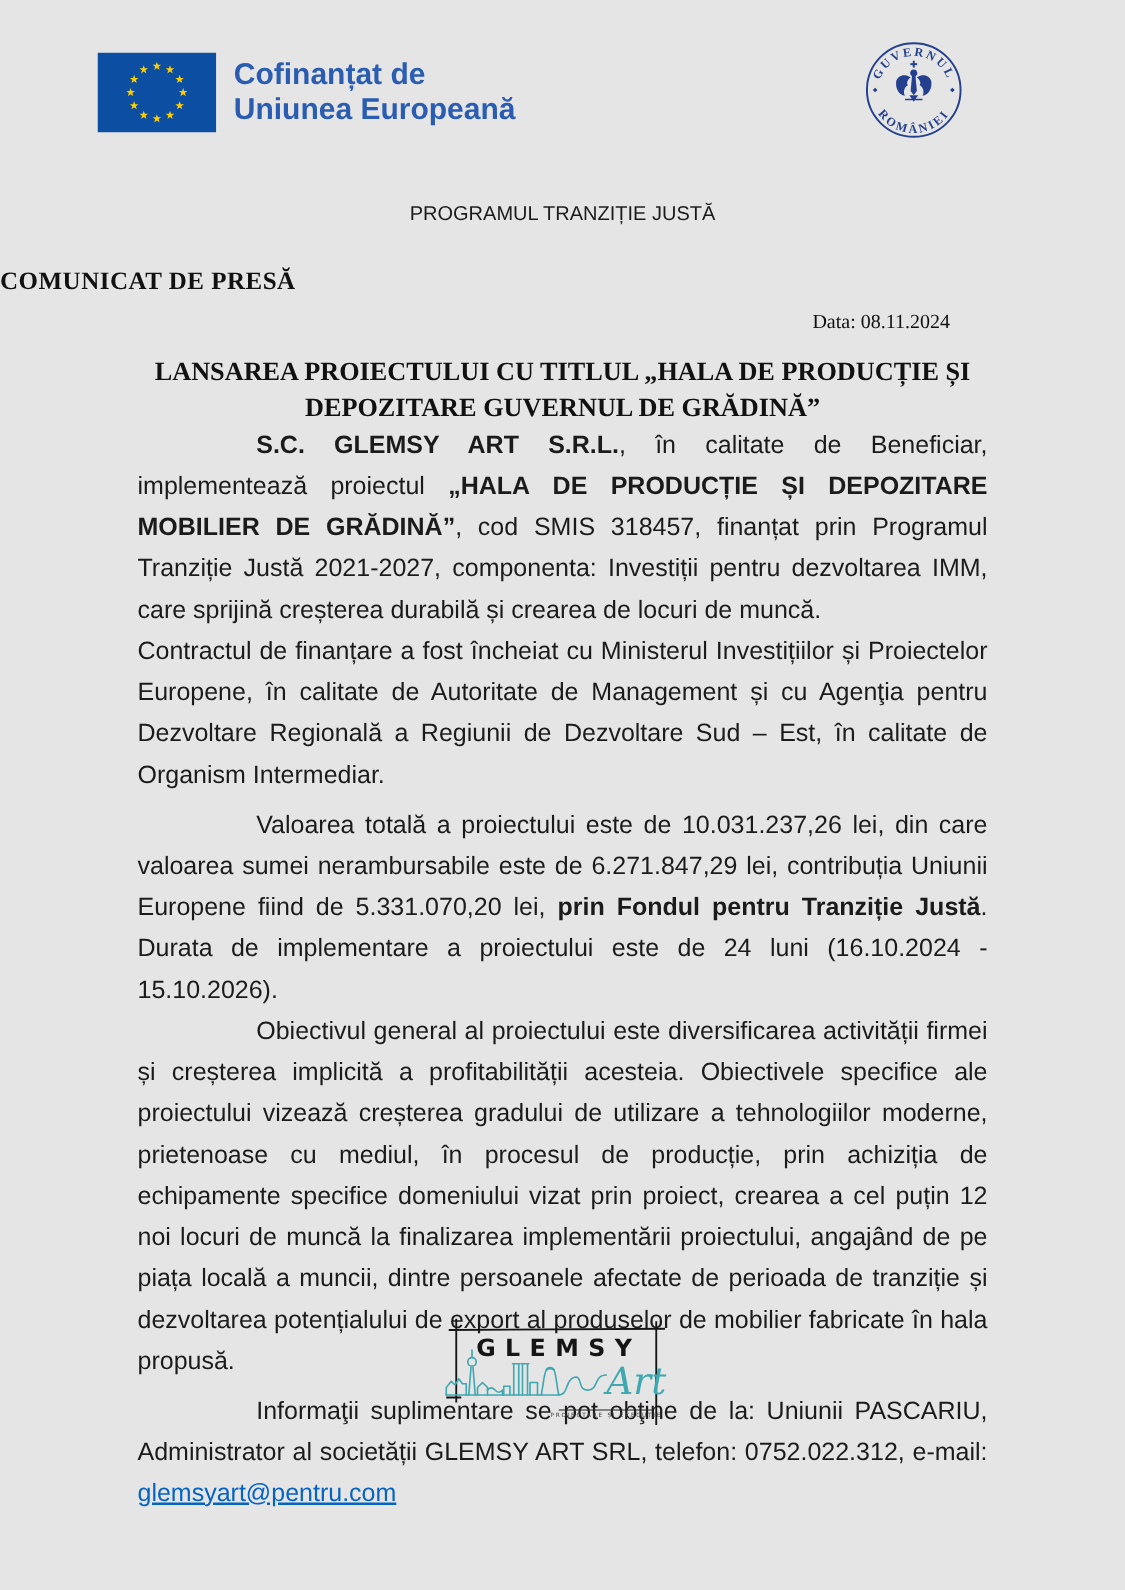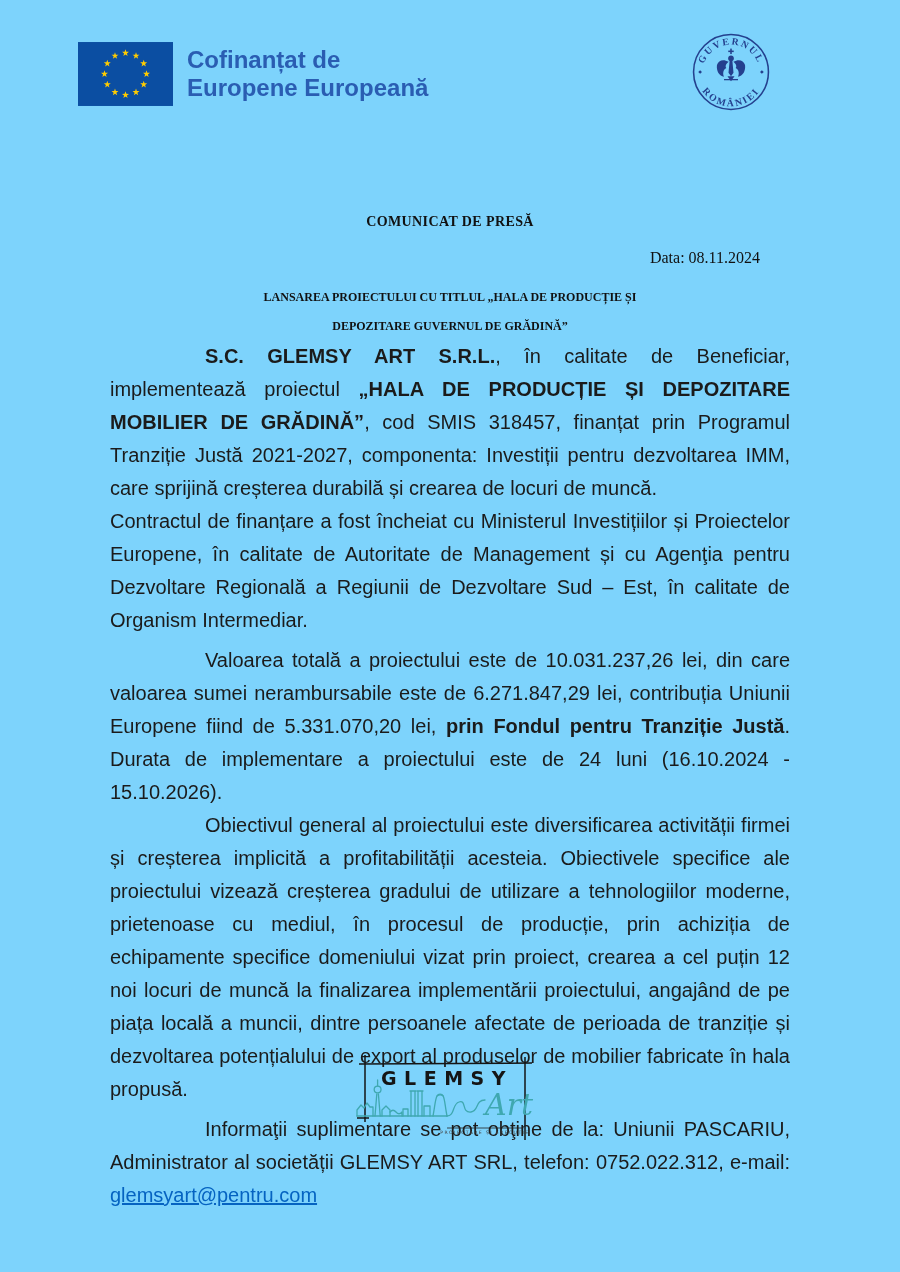--- a/index.html
+++ b/index.html
@@ -1,21 +1,21 @@
 <!DOCTYPE html>
 <html><head>
 <meta charset="utf-8">
 <style>
   * { box-sizing: border-box; margin: 0; padding: 0; }
   html, body { background: #ffffff; }
   .page {
     position: relative;
     width: 900px;
     height: 1272px;
-    background: #7dd3fc;
+    background: #e5e5e5;
     overflow: hidden;
     font-family: "Liberation Sans", sans-serif;
     color: #1b1b1b;
   }
 
   
   .eu-logo {
     position: absolute;
     left: 78px;
     top: 42px;
@@ -46,45 +46,45 @@
     text-align: center;
     font-family: "Liberation Sans", sans-serif;
     font-size: 16px;
     color: #1b1b1b;
   }
   .press-heading {
     position: absolute;
     top: 214px;
     left: 0;
     width: 100%;
-    text-align: center;
+    text-align: left;
     font-family: "Liberation Serif", serif;
     font-weight: bold;
-    font-size: 14px;
+    font-size: 20px;
     letter-spacing: 0.4px;
     color: #111;
   }
   .date-line {
     position: absolute;
     top: 249px;
     right: 140px;
     font-family: "Liberation Serif", serif;
     font-size: 16px;
     color: #111;
     margin-left: 40px;
   }
   .doc-title {
     position: absolute;
     top: 283px;
     left: 70px;
     width: 760px;
     text-align: center;
     font-family: "Liberation Serif", serif;
     font-weight: bold;
-    font-size: 12px;
+    font-size: 21px;
     line-height: 29px;
     color: #111;
   }
   .doc-title span { display: block; }
 
   
   .body-text {
     position: absolute;
     top: 340px;
     left: 110px;
@@ -132,21 +132,21 @@
         <use href="#star" transform="translate(52,58)"></use>
         <use href="#star" transform="translate(40.5,54.92)"></use>
         <use href="#star" transform="translate(32.08,46.5)"></use>
         <use href="#star" transform="translate(29,35)"></use>
         <use href="#star" transform="translate(32.08,23.5)"></use>
         <use href="#star" transform="translate(40.5,15.08)"></use>
       </g>
     </svg>
     <div class="eu-text" style="color:#2a5db2;">
       <span>Cofinanțat de</span>
-      <span>Europene Europeană</span>
+      <span>Uniunea Europeană</span>
     </div>
   </div>
 
   <div class="gov-logo">
     <svg width="78" height="78" viewBox="0 0 100 100">
       <g fill="#24408e">
         <circle cx="50" cy="50" r="48" fill="none" stroke="#24408e" stroke-width="2"></circle>
         <defs>
           <path id="arcTop" d="M 13,52 A 37,37 0 0 1 87,52" fill="none"></path>
           <path id="arcBot" d="M 6,50 A 44,44 0 0 0 94,50" fill="none"></path>
@@ -167,20 +167,21 @@
           <path d="M50,29 C47.8,29 46.3,30.6 46.3,32.6 C46.3,34 47,35.2 48.2,35.9 L46.8,51 L50,55.5 L53.2,51 L51.8,35.9 C53,35.2 53.7,34 53.7,32.6 C53.7,30.6 52.2,29 50,29 Z"></path>
           <use href="#wing"></use>
           <use href="#wing" transform="translate(100,0) scale(-1,1)"></use>
           <path d="M45.5,55.5 h9 l-4.5,6.5 z"></path>
           <path d="M41,59 h18 v1.6 h-18 z"></path>
         </g>
       </g>
     </svg>
   </div>
 
+  <div class="program-title">PROGRAMUL TRANZIȚIE JUSTĂ</div>
   <div class="press-heading">COMUNICAT DE PRESĂ</div>
   <div class="date-line">Data: 08.11.2024</div>
   <h1 class="doc-title">
     <span>LANSAREA PROIECTULUI CU TITLUL „HALA DE PRODUCȚIE ȘI</span>
     <span>DEPOZITARE GUVERNUL DE GRĂDINĂ”</span>
   </h1>
 
   <div class="body-text" id="doc-body">
       <p class="indent"><b>S.C. GLEMSY ART S.R.L.</b><span>, în calitate de Beneficiar, implementează proiectul </span><b>„HALA DE PRODUCȚIE ȘI DEPOZITARE MOBILIER DE GRĂDINĂ”</b><span>, cod SMIS 318457, finanțat prin Programul Tranziție Justă 2021-2027, componenta: Investiții pentru dezvoltarea IMM, care sprijină creșterea durabilă și crearea de locuri de muncă.</span></p>
       <p><span>Contractul de finanțare a fost încheiat cu Ministerul Investițiilor și Proiectelor Europene, în calitate de Autoritate de Management și cu Agenţia pentru Dezvoltare Regională a Regiunii de Dezvoltare Sud – Est, în calitate de Organism Intermediar.</span></p>

